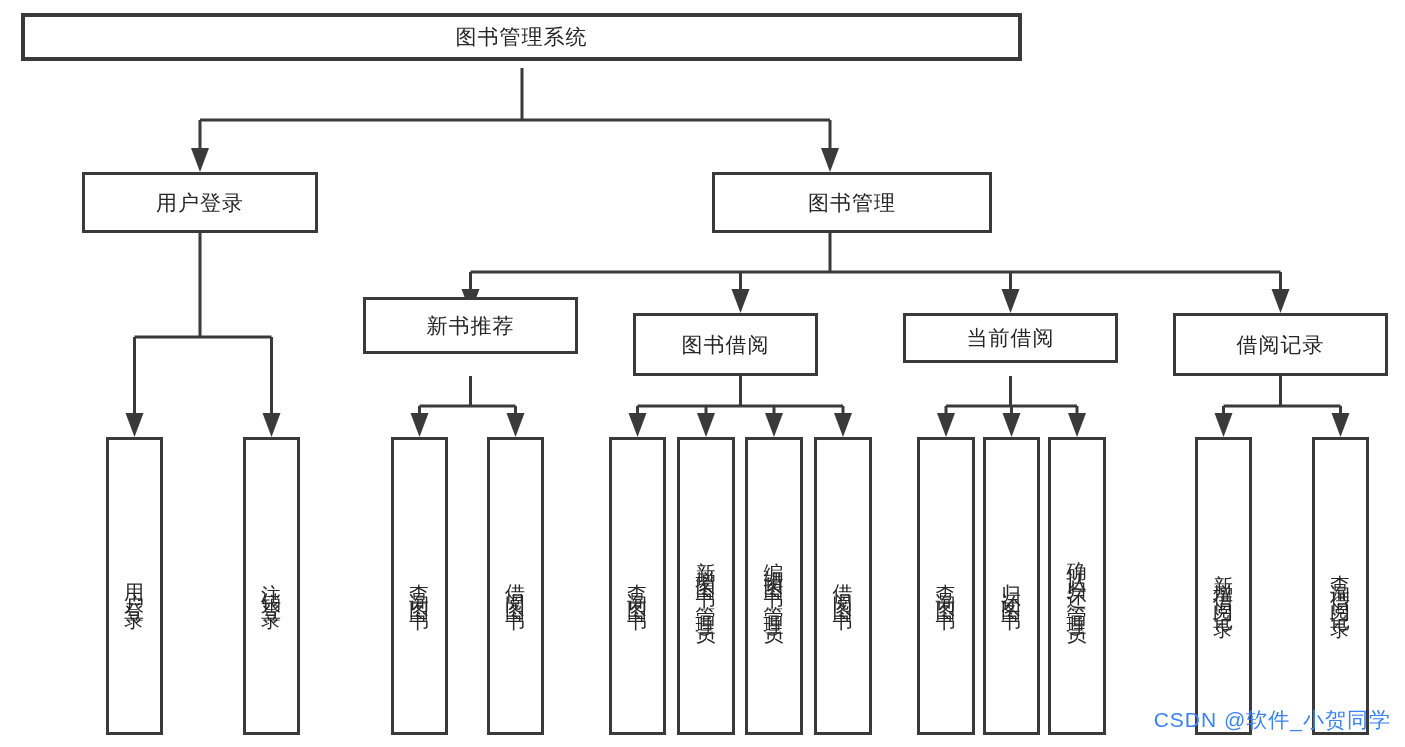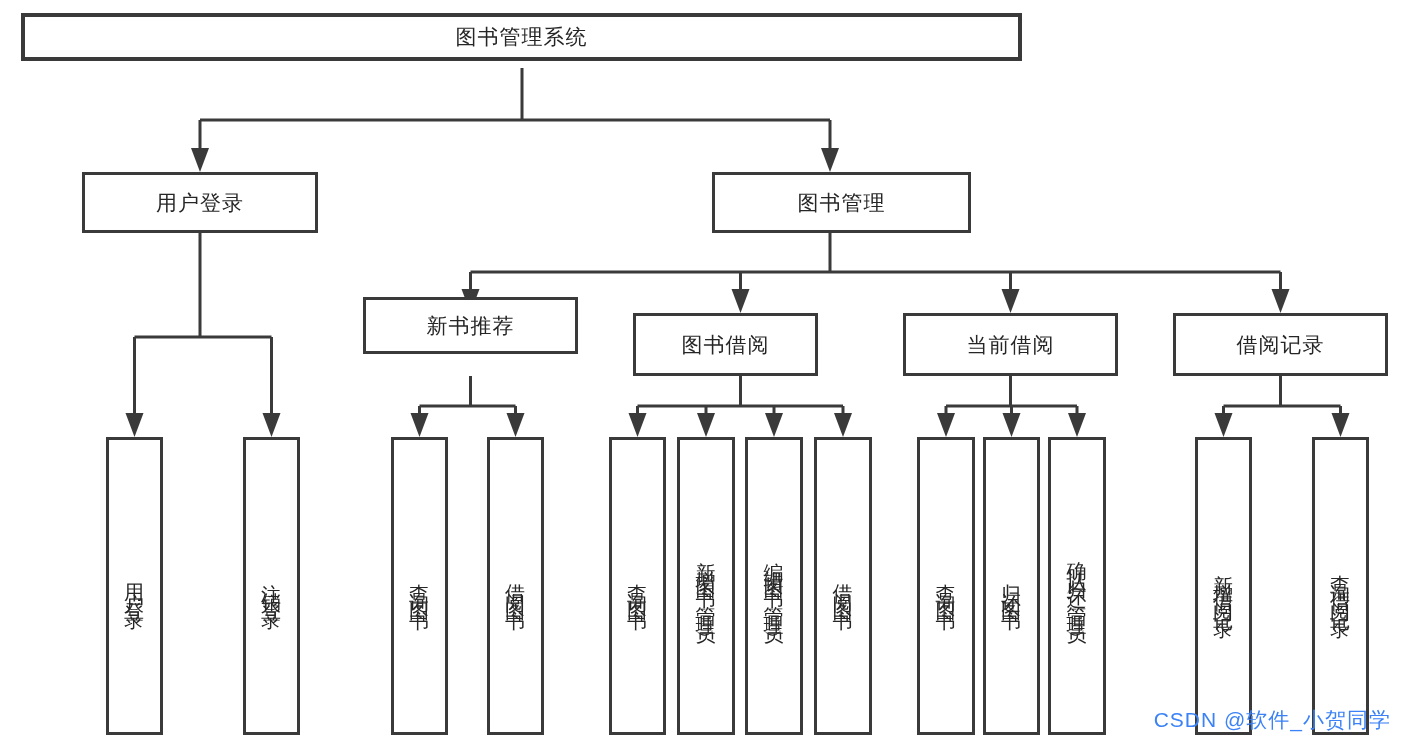--- a/index.html
+++ b/index.html
@@ -24,24 +24,24 @@
   .hbox span{letter-spacing:1px;white-space:nowrap;}
   .vbox span{
     writing-mode:vertical-rl;
     text-orientation:upright;
     font-size:20px;
     letter-spacing:9px;
     line-height:1.1;
   }
   .n-root{left:21px;top:13px;width:1001px;height:48px;border-width:4px;}
   .n-l20{left:82px;top:172px;width:236px;height:61px;}
-  .n-l21{left:712px;top:172px;width:259px;height:61px;}
+  .n-l21{left:712px;top:172px;width:280px;height:61px;}
   .n-l30{left:363px;top:297px;width:215px;height:57px;}
   .n-l31{left:633px;top:313px;width:185px;height:63px;}
-  .n-l32{left:903px;top:313px;width:215px;height:63px;}
+  .n-l32{left:903px;top:313px;width:215px;height:50px;}
   .n-l33{left:1173px;top:313px;width:215px;height:63px;}
   .leaf{top:437px;height:298px;width:57px;}
   .n-a0{left:106px;}
   .n-a1{left:243px;}
   .n-b0{left:391px;}
   .n-b1{left:487px;}
   .n-c0{left:609px;}
   .n-c1{left:677px;width:58px;}
   .n-c2{left:745px;width:58px;}
   .n-c3{left:814px;width:58px;}

